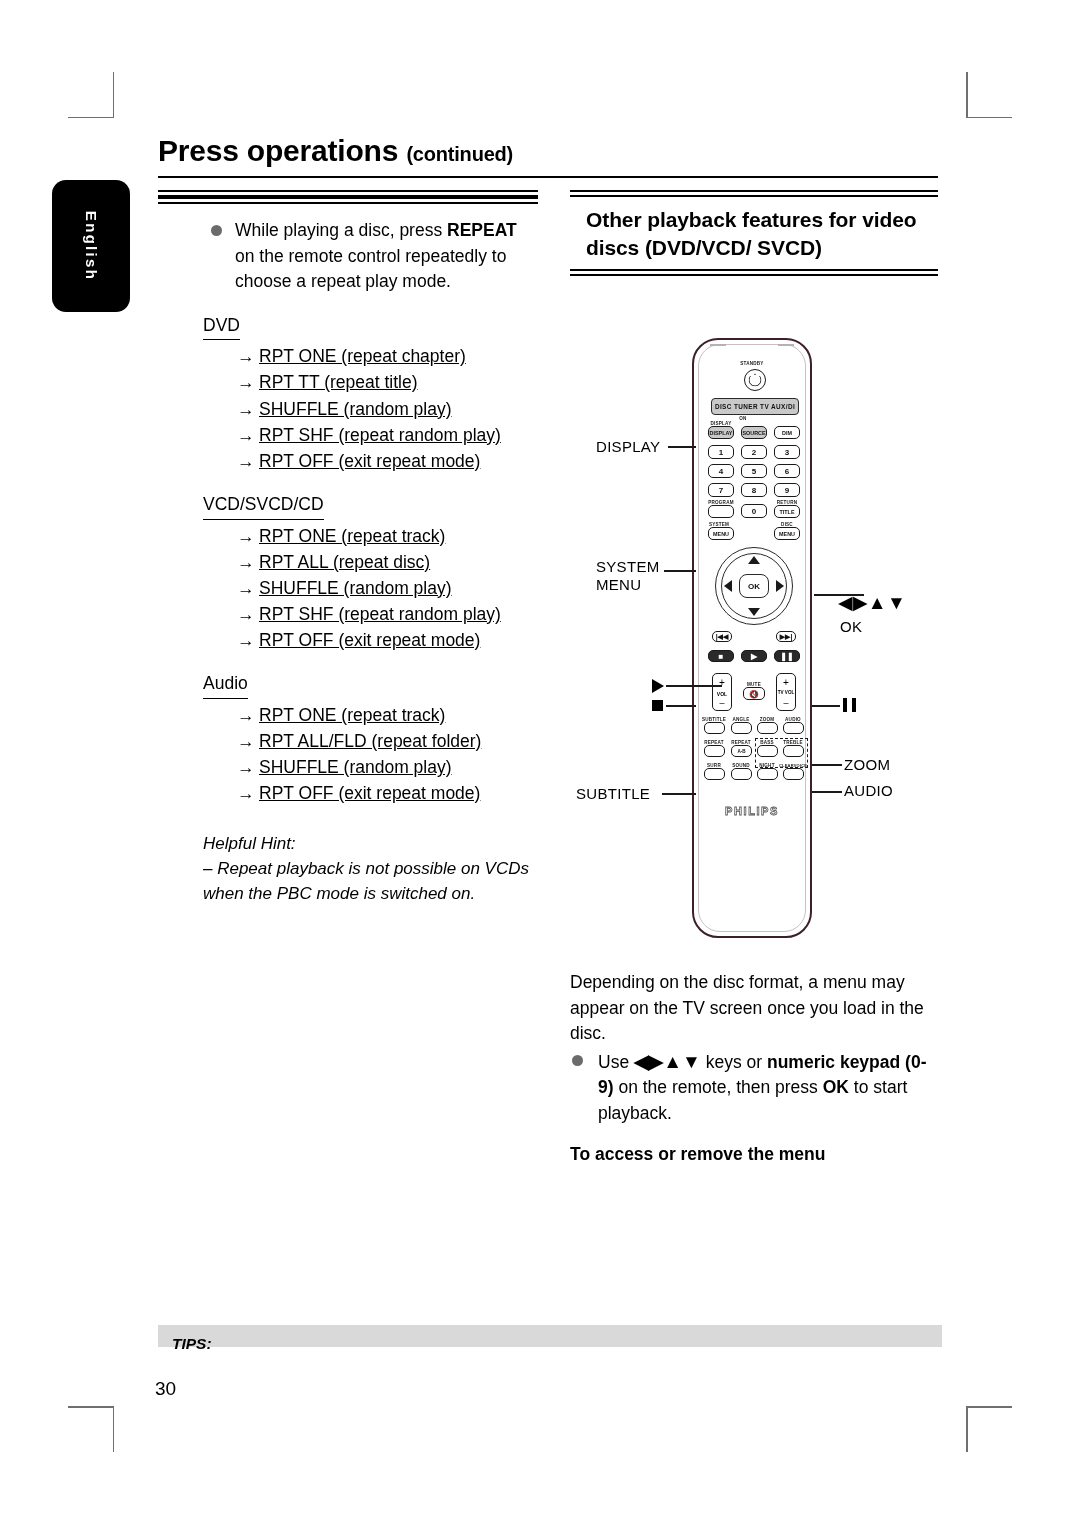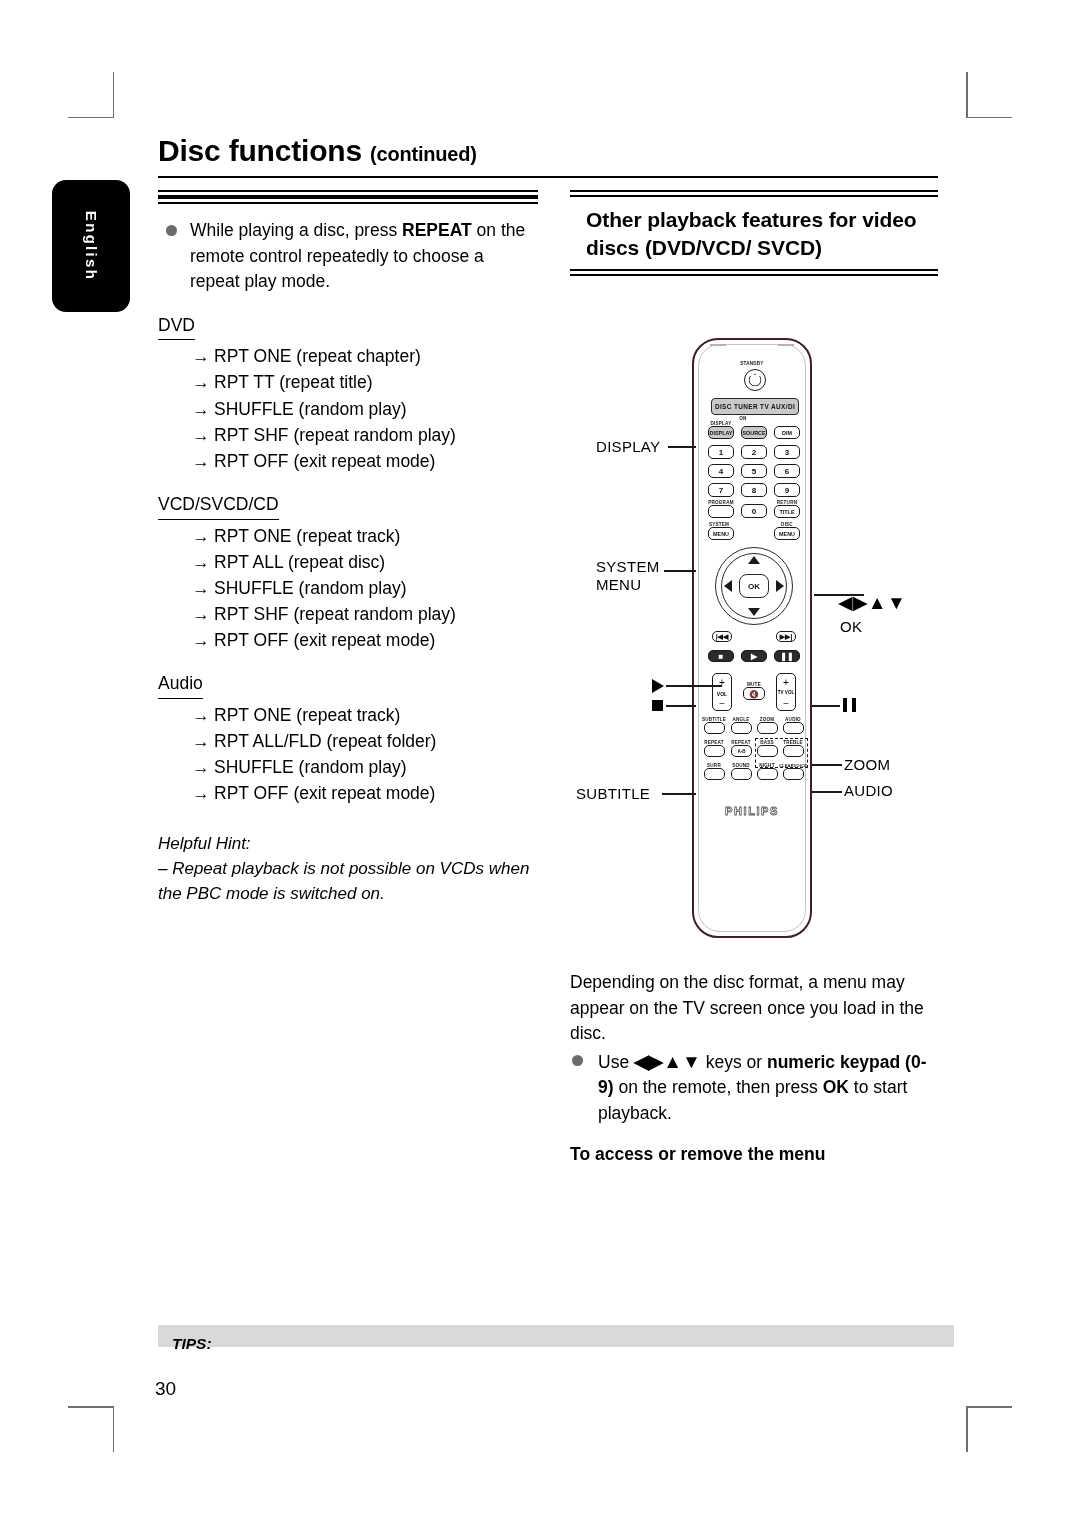--- a/index.html
+++ b/index.html
@@ -49,53 +49,53 @@
   .dblrule:before{top:0;}
   .dblrule:after{top:5px;}
 
   .sect-head{
     font-size:21px;font-weight:bold;line-height:1.32;
     padding:9px 0 8px 18px;letter-spacing:-0.1px;
   }
   .col-right .sect-head{padding-left:16px;}
 
   
-  .body{font-size:17.5px;line-height:1.46;}
+  .body{font-size:17.5px;line-height:1.46;margin-left:45px;}
   .bullet-row{position:relative;padding-left:32px;margin-top:14px;}
   .bullet-row .dot{
     position:absolute;left:8px;top:7px;width:11px;height:11px;
     border-radius:50%;background:#6b6b6b;
   }
   b,.b{font-weight:bold;}
 
   .grp{margin-top:18px;}
   .grp-label{font-size:17.5px;display:inline-block;border-bottom:1.3px solid #000;padding-bottom:1px;}
   .grp-label2{font-size:17.5px;display:block;}
   .grp-label2 span{border-bottom:1.3px solid #000;display:inline-block;padding-bottom:1px;}
   .arrow-list{list-style:none;margin:3px 0 0;padding:0 0 0 34px;}
-  .arrow-list li{font-size:17.5px;line-height:1.495;white-space:nowrap;}
+  .arrow-list li{font-size:17.5px;line-height:1.495;white-space:nowrap;text-decoration:underline;}
   .arrow-list li .ar{display:inline-block;width:22px;}
 
   .hint{margin-top:26px;font-style:italic;font-size:17px;line-height:1.47;}
   .hint .hh{display:block;}
 
   
   .greybar{
     background:#6d6d6d;color:#fff;font-size:18px;font-weight:bold;
     padding:7px 0 7px 12px;margin-top:10px;letter-spacing:0.1px;
   }
   .para{font-size:17.5px;line-height:1.46;margin-top:12px;}
   .subhead{font-size:17.5px;font-weight:bold;margin-top:18px;}
   .rbullet{position:relative;padding-left:28px;margin-top:1px;font-size:17.5px;line-height:1.46;}
   .rbullet .dot{position:absolute;left:2px;top:7px;width:11px;height:11px;border-radius:50%;background:#6b6b6b;}
 
   
   .tips{
     position:absolute;left:158px;top:1325px;width:780px;
-    background:#d9d9d9;padding:10px 0 12px 16px;
+    background:#d9d9d9;padding:10px 0 12px 4px;
   }
   .tips .tl{position:absolute;left:14px;top:10px;font-size:15.5px;font-weight:bold;font-style:italic;}
   .tips .tx{margin-left:74px;font-size:15.5px;line-height:1.42;}
   .pageno{position:absolute;left:155px;top:1378px;font-size:19px;}
 
   
   .remote-wrap{position:absolute;left:560px;top:330px;width:400px;height:620px;}
   .remote{
     position:absolute;left:132px;top:8px;width:120px;height:600px;
     border:2.2px solid #3d1f28;border-radius:26px;background:#fff;
@@ -175,21 +175,21 @@
   <div class="cmark cm-bl">
       <i class="h"></i>
       <i class="v"></i>
     </div>
   <div class="cmark cm-br">
       <i class="h"></i>
       <i class="v"></i>
     </div>
 
   <div class="chapter-title">
-    <span>Disc functions</span>
+    <span>Press operations</span>
     <span class="cont">(continued)</span>
   </div>
   <div class="title-rule"></div>
 
   <div class="lang-tab">
     <span>English</span>
   </div>
 
   <div class="col-left">
     <div class="dblrule"></div>

